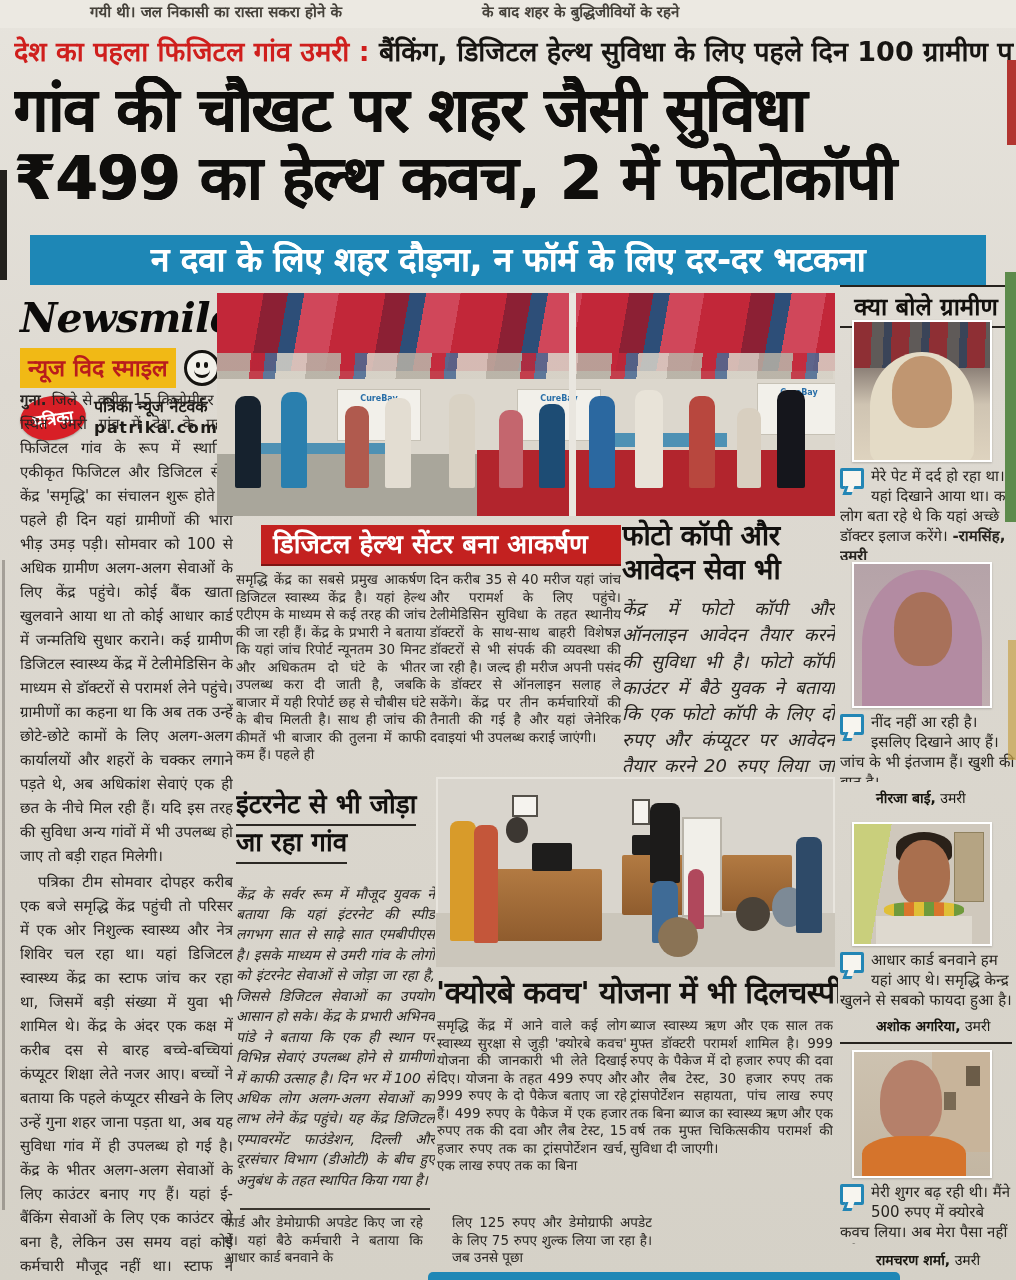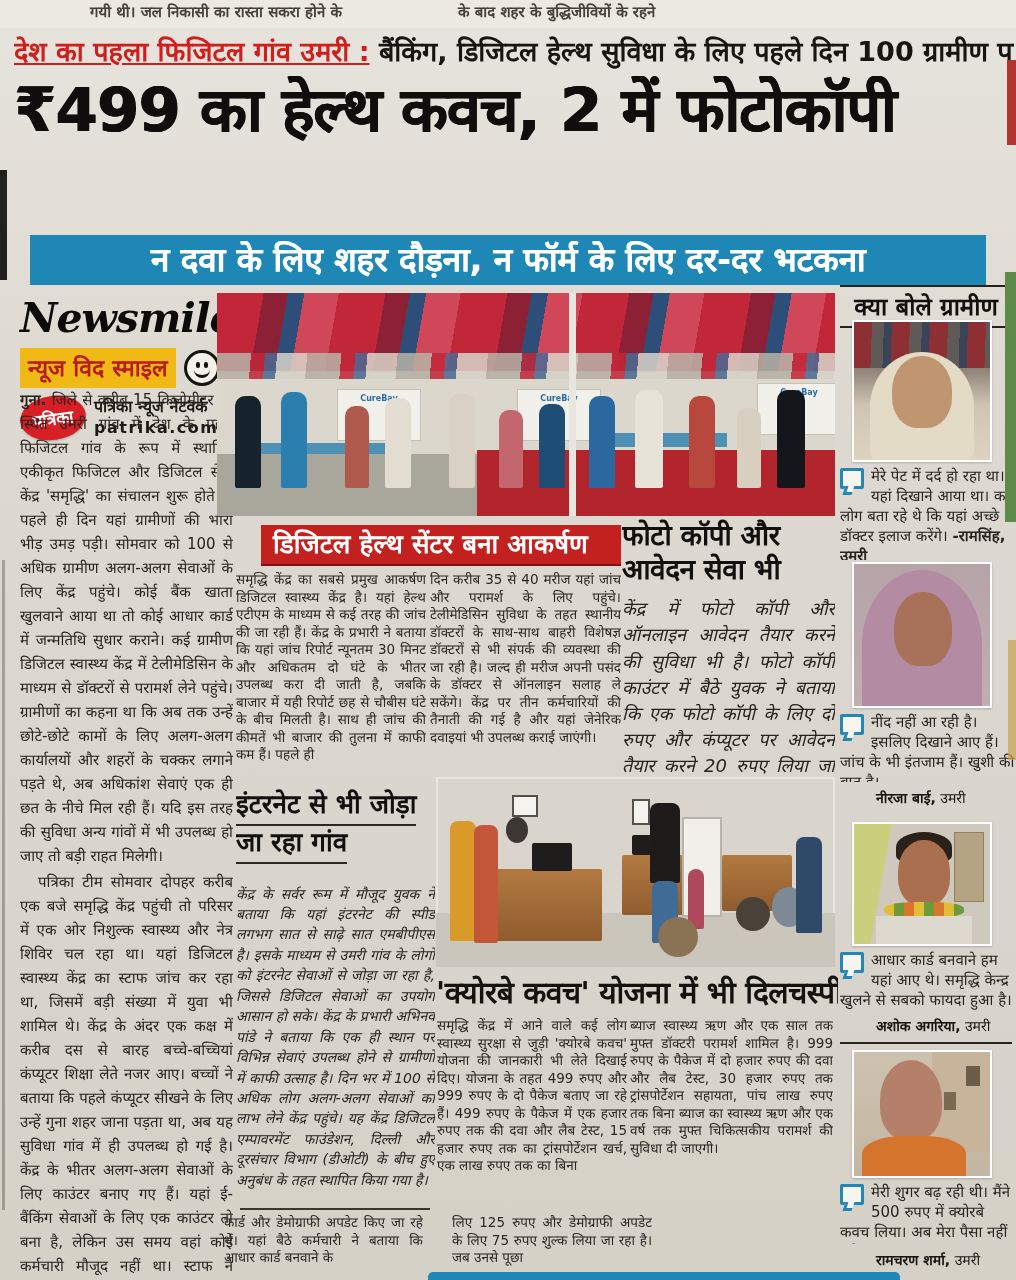--- a/index.html
+++ b/index.html
@@ -7,25 +7,25 @@
   #page {
     position:relative; width:1016px; height:1280px; overflow:hidden;
     background:linear-gradient(180deg,#e7e4dd 0%,#dedad2 30%,#d9d5cc 70%,#d5d1c7 100%);
     font-family:"DejaVu Sans","Liberation Sans",sans-serif; color:#26231f;
   }
   
   .top-strip { position:absolute; left:0; top:0; width:1016px; height:28px;
     background:#ece9e2; overflow:hidden; white-space:nowrap;
     font-size:15px; font-weight:bold; color:#45413a; }
   .top-strip span { position:absolute; top:1px; }
-  .ts-a { left:90px; } .ts-b { left:458px; }
+  .ts-a { left:90px; } .ts-b { left:482px; }
   
   .kicker { position:absolute; left:14px; top:32px; width:1000px; height:42px;
     font-size:27px; font-weight:bold; white-space:nowrap; overflow:hidden; }
-  .kicker .red { color:#cf1f1d;text-decoration:underline; } .kicker .blk { color:#171512; }
+  .kicker .red { color:#cf1f1d; } .kicker .blk { color:#171512; }
   
   .headline { position:absolute; left:14px; top:76px; width:1002px; height:156px;
     font-size:61px; line-height:1.12; font-weight:800; color:#0f0e0c;
     letter-spacing:-1px; overflow:hidden;
     text-shadow:0.6px 0 #0f0e0c, -0.4px 0 #0f0e0c; }
   
   .banner { position:absolute; left:30px; top:235px; width:956px; height:50px;
     background:#1e87b6; color:#fff; font-size:33px; font-weight:bold;
     text-align:center; line-height:50px; overflow:hidden; white-space:nowrap;
     text-shadow:0.5px 0 #fff; }
@@ -144,20 +144,21 @@
   <div class="top-strip">
     <span class="ts-a">गयी थी। जल निकासी का रास्ता सकरा होने के</span>
     <span class="ts-b">के बाद शहर के बुद्धिजीवियों के रहने</span>
   </div>
 
   <div class="kicker">
     <span class="red">देश का पहला फिजिटल गांव उमरी :</span><span class="blk"> बैंकिंग, डिजिटल हेल्थ सुविधा के लिए पहले दिन 100 ग्रामीण पहुंचे</span>
   </div>
 
   <div class="headline">
+    <div>गांव की चौखट पर शहर जैसी सुविधा</div>
     <div>₹499 का हेल्थ कवच, 2 में फोटोकॉपी</div>
   </div>
 
   <div class="banner">न दवा के लिए शहर दौड़ना, न फॉर्म के लिए दर-दर भटकना</div>
 
   <div class="masthead">
     <div class="nm-logo">Newsmile</div>
     <div class="tag-row">
       <span class="tagline">न्यूज विद स्माइल</span>
       <span class="smiley">

